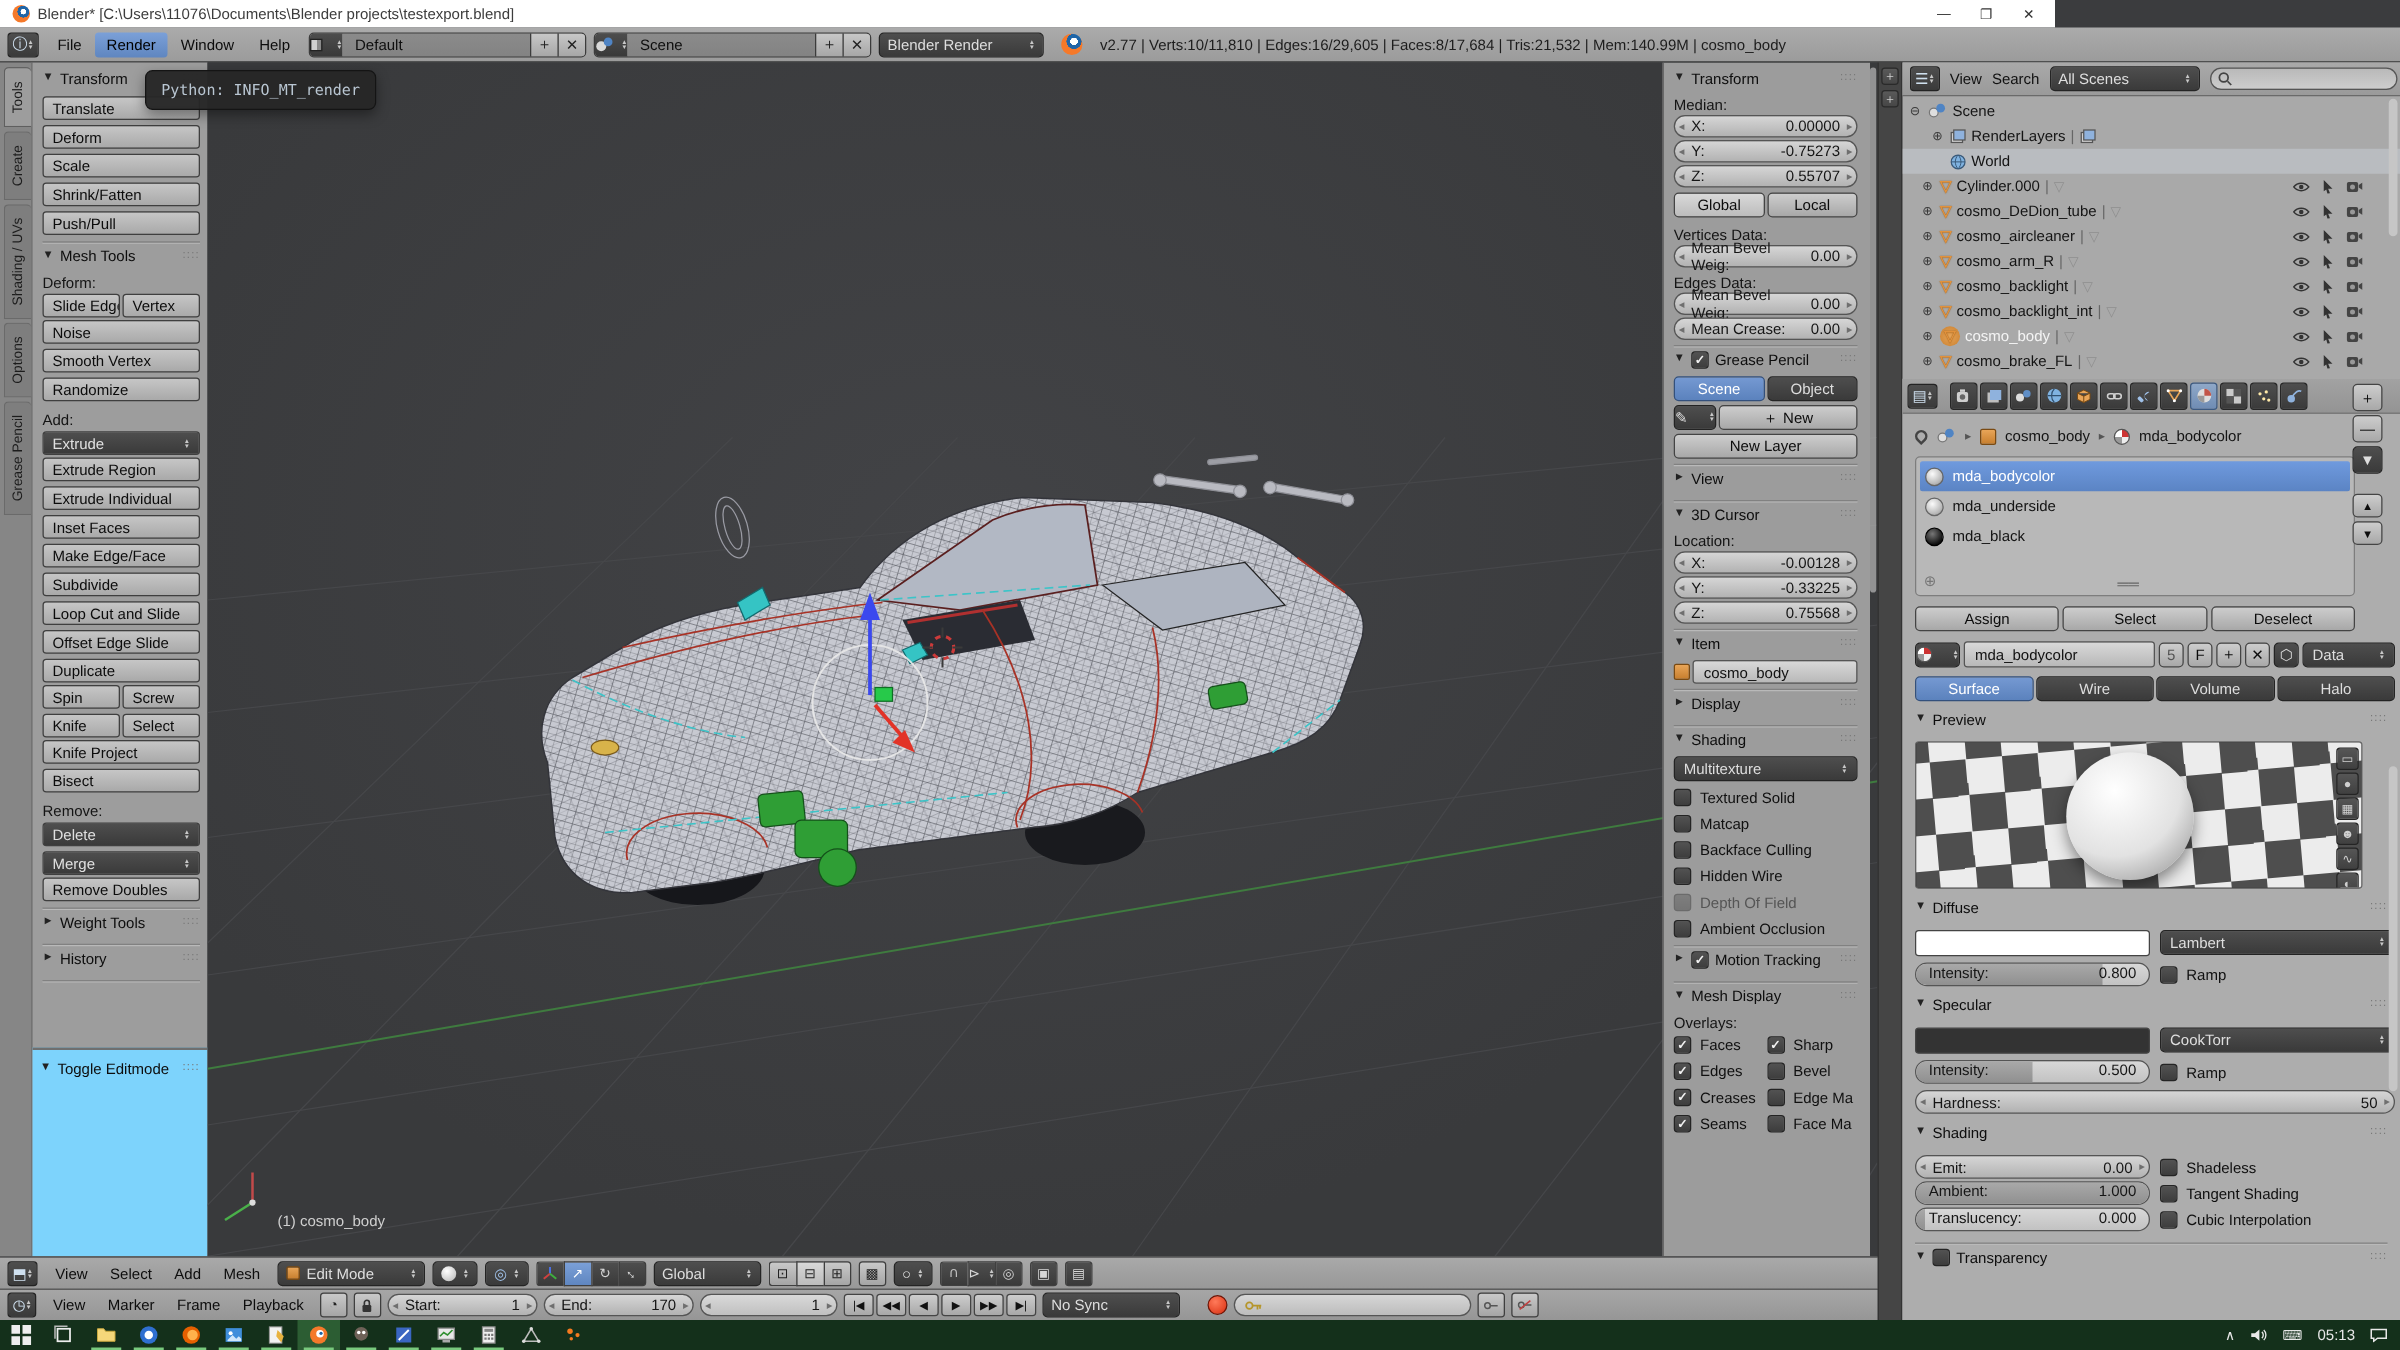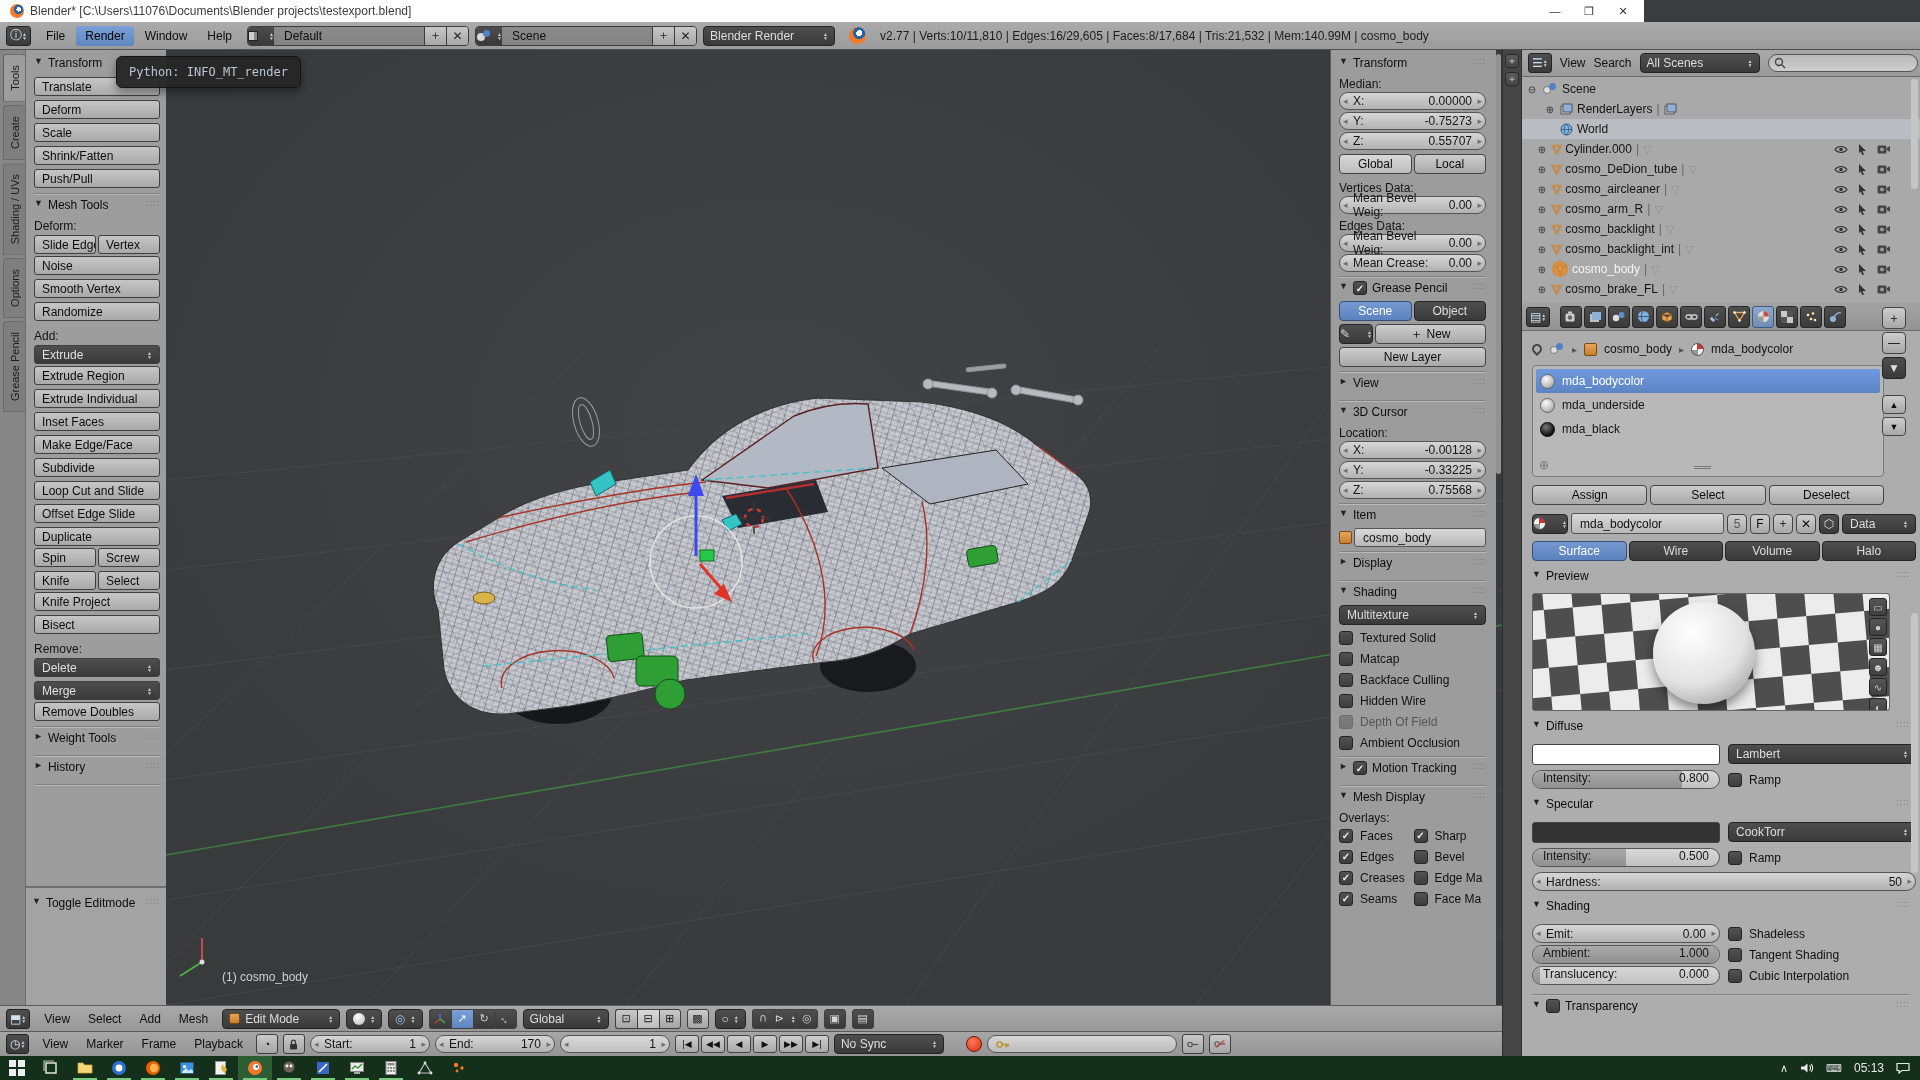--- a/index.html
+++ b/index.html
@@ -68,21 +68,21 @@
  padding:8px 12px;color:#b9c6d2;font-family:"DejaVu Sans Mono",monospace;font-size:12px;box-shadow:0 4px 10px rgba(0,0,0,.4)}
 
 
 #tabstrip{left:0;top:50px;width:26px;height:955px;background:#868686;border-right:1px solid #6d6d6d;display:flex;flex-direction:column;padding-top:4px;gap:3px}
 #tabstrip .vtab{writing-mode:vertical-rl;transform:rotate(180deg);display:flex;align-items:center;justify-content:center;
  color:#1c1c1c;font-size:11px;padding:10px 2px;background:#7e7e7e;border:1px solid #6a6a6a;border-left:none;border-radius:0 0 4px 4px;margin-left:3px}
 #tabstrip .vtab.on{background:#9d9d9d;border-color:#5f5f5f}
 #shelf{left:26px;top:50px;width:140px;height:955px;background:#9d9d9d;padding:6px 6px 0 8px;display:flex;flex-direction:column}
 #shelf .tbtn{justify-content:flex-start;height:19px;margin:1px 0;background:linear-gradient(#c6c6c6,#a9a9a9);border:1px solid #3f3f3f;border-radius:3px;padding:0 7px;display:flex;align-items:center;color:#0c0c0c;white-space:nowrap;overflow:hidden}
 #shelf .tbtn.dark{background:linear-gradient(#4e4e4e,#3a3a3a);color:#e0e0e0}
-#redo{left:26px;top:886px;width:140px;height:167px;background:#a3a3a3;border-top:2px solid #6f6f6f;padding:8px 6px}
+#redo{left:26px;top:838px;width:140px;height:167px;background:#7dd3fc;border-top:2px solid #6f6f6f;padding:8px 6px}
 
 
 #viewport{left:166px;top:50px;width:1336px;height:955px;background:radial-gradient(ellipse at 45% 40%,#424346 0%,#393a3c 70%);overflow:hidden}
 #vpobj{left:56px;top:920px;color:#cfcfcf}
 
 #npanel{left:1164px;top:0;width:166px;height:955px;background:#9c9c9c;border-left:1px solid #585858;padding:6px 10px 0 8px;display:flex;flex-direction:column;overflow:hidden}
 #npanel .numf,#npanel .slider{height:18px}
 #npscroll{position:absolute;right:1px;top:4px;width:5px;height:420px;background:#c2c2c2;border-radius:3px;opacity:.65}
 #splitter{left:1502px;top:50px;width:20px;height:1006px;background:#454545;border-left:1px solid #2e2e2e;border-right:1px solid #2e2e2e}
 #splitter .mini{margin:4px 2px;width:14px;height:14px;background:linear-gradient(#5a5a5a,#464646);border:1px solid #2a2a2a;border-radius:3px;color:#cfcfcf;font-size:10px;display:flex;align-items:center;justify-content:center}

